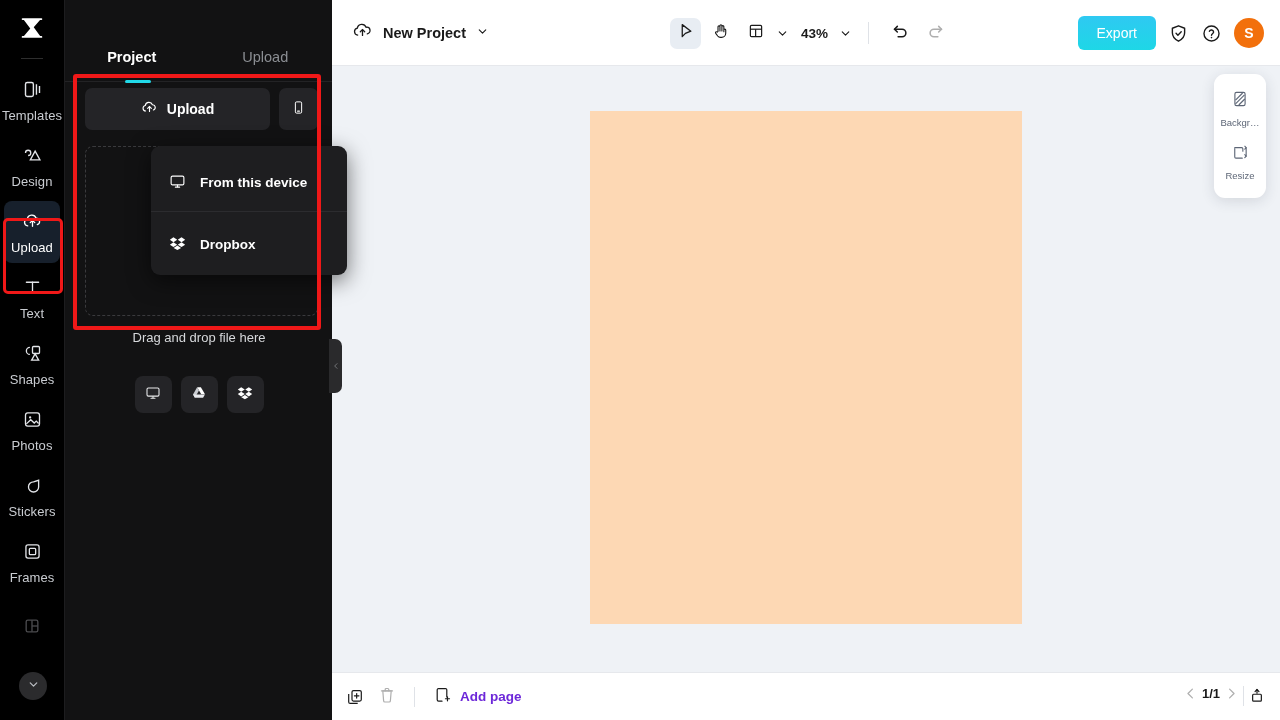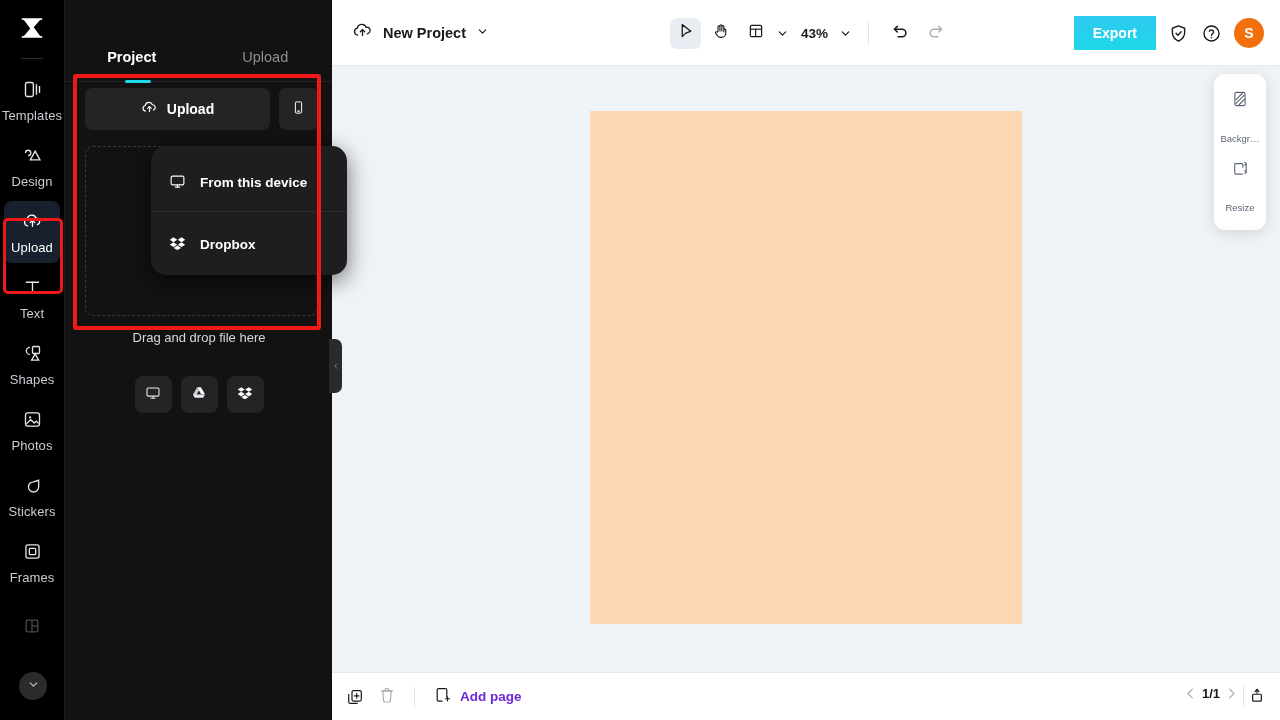--- a/index.html
+++ b/index.html
@@ -94,21 +94,21 @@
   .dropzone {
     position: absolute; left: 20px; top: 146px;
     width: 233px; height: 170px;
     border: 1px dashed #3a3a3d; border-radius: 8px;
   }
 
   .upload-menu {
     position: absolute; left: 86px; top: 146px;
     width: 196px;
     background: #1e1e20;
-    border-radius: 15px;
+    border-radius: 9px;
     box-shadow: 0 6px 22px rgba(0,0,0,.55);
     overflow: hidden;
     z-index: 6;
   }
   .um-item {
     height: 53px; display: flex; align-items: center; gap: 14px;
     padding: 0 18px;
     color: #ffffff; font-size: 13.5px; font-weight: bold; cursor: pointer;
   }
   .um-item.compact { height: 41px; }
@@ -168,23 +168,23 @@
     display: flex; align-items: center; justify-content: center; cursor: pointer;
   }
   .tool-btn.sel { background: #e8edf3; }
   .zoom-val { font-size: 13.5px; color: #1a1a1a; font-weight: bold; margin-left: 8px; }
   .tb-divider { width: 1px; height: 22px; background: #dfe2e7; margin: 0 12px; }
   .tb-right {
     position: absolute; right: 16px; top: 0; height: 66px;
     display: flex; align-items: center; gap: 12px;
   }
   .export-btn {
-    height: 34px; padding: 0 19px; border-radius: 0;
+    height: 34px; padding: 0 19px; border-radius: 6px;
     background: linear-gradient(180deg,#2fc9f2 0%,#1ed7e6 100%);
-    color: #ffffff; font-size: 14px; font-weight: bold;
+    color: #ffffff; font-size: 14px; font-weight: normal;
     display: flex; align-items: center; cursor: pointer;
   }
   .avatar {
     width: 30px; height: 30px; border-radius: 50%;
     background: #f2700c; color: #fff;
     display: flex; align-items: center; justify-content: center;
     font-size: 14px; font-weight: bold; cursor: pointer;
   }
 
   
@@ -207,21 +207,21 @@
   }
 
   .float-panel {
     position: absolute; right: 14px; top: 8px;
     width: 52px;
     background: #ffffff; border-radius: 11px;
     box-shadow: 0 3px 14px rgba(40,50,70,.14);
     padding: 10px 0 8px 0;
   }
   .fp-item {
-    display: flex; flex-direction: column; align-items: center; gap: 21px;
+    display: flex; flex-direction: column; align-items: center; gap: 5px;
     padding: 6px 0 9px 0; cursor: pointer;
   }
   .fp-item .fp-label { font-size: 9.5px; color: #5d6676; }
 
   
   #bottombar {
     position: absolute; left: 332px; top: 672px;
     width: 948px; height: 48px;
     background: #ffffff;
     border-top: 1px solid #e6e8ec;

